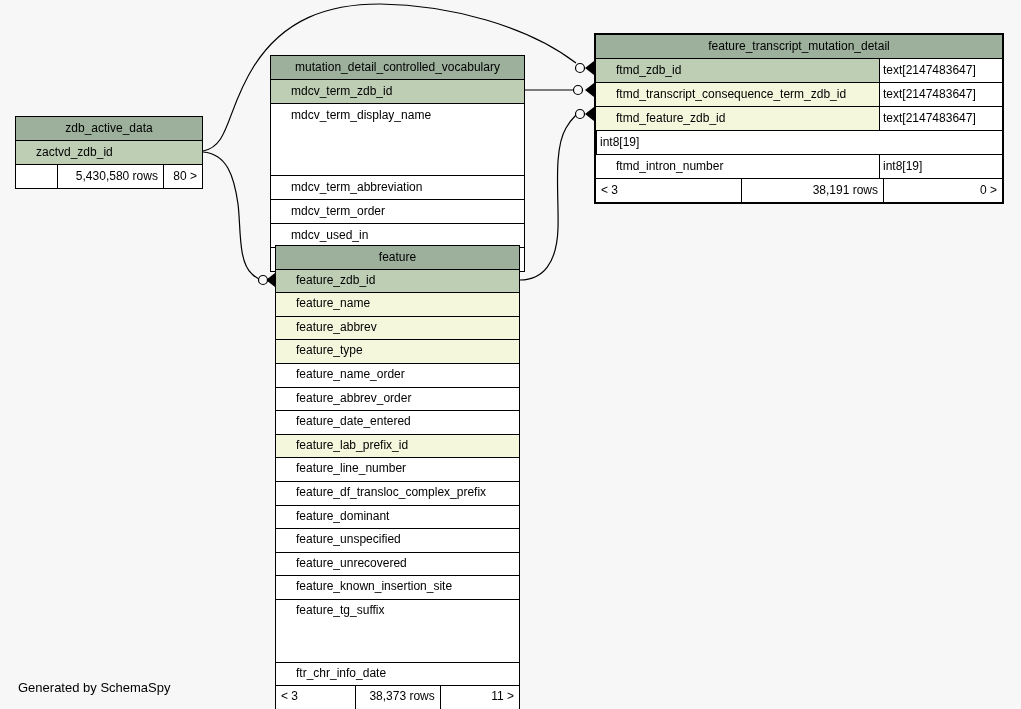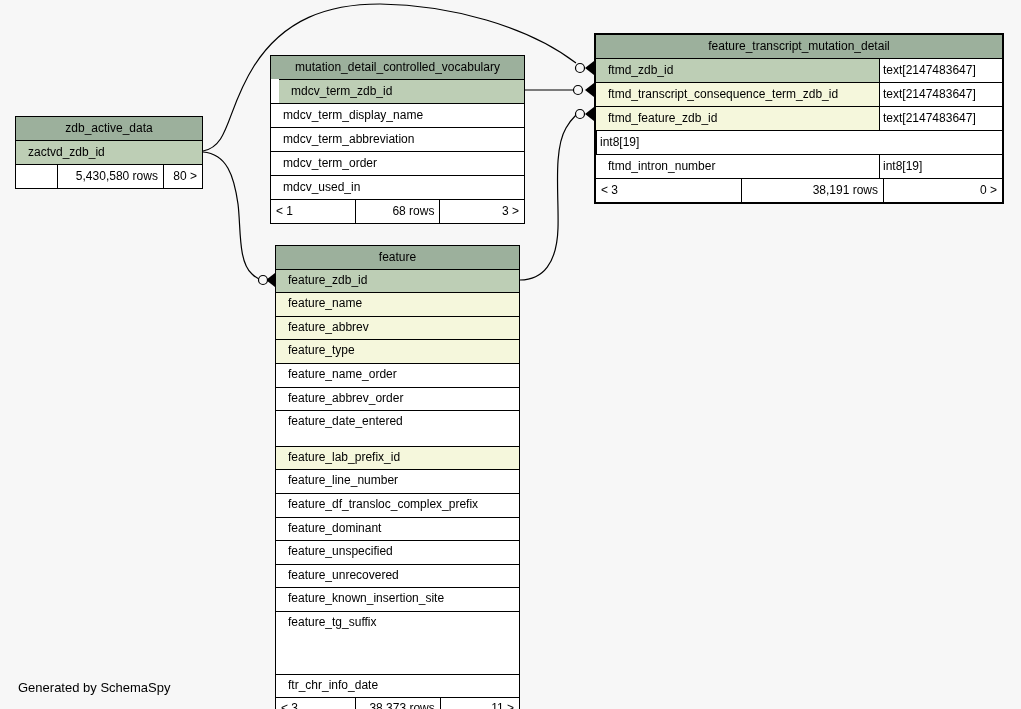--- a/index.html
+++ b/index.html
@@ -22,21 +22,21 @@
     border:1px solid var(--border);box-sizing:border-box;
     font-size:12px;white-space:nowrap;
   }
   .schema-table.emphasized{border-width:2px}
   .thead{
     background:var(--header-bg);text-align:center;overflow:hidden;
   }
   .trow{display:flex;border-top:1px solid var(--border);overflow:hidden;background:var(--row-bg)}
   .trow.hl-pk{background:var(--pk-bg)}
   .trow.hl-index{background:var(--index-bg)}
-  .cname{flex:1 1 auto;padding-left:12px;overflow:hidden}
+  .cname{flex:1 1 auto;padding-left:20px;overflow:hidden}
   .ctype{flex:0 0 auto;border-left:1px solid var(--border);padding-left:3px;background:var(--row-bg)}
   .tfoot{display:flex;border-top:1px solid var(--border);background:var(--row-bg)}
   .fcell{box-sizing:border-box;overflow:hidden}
   .fcell + .fcell{border-left:1px solid var(--border)}
   .fcell.parents{text-align:left;padding-left:5px}
   .fcell.rowcount,.fcell.children{text-align:right;padding-right:5px}
   #note{position:absolute;left:18px;top:680px;font-size:13px;z-index:2}
 </style>
 </head>
 <body>
@@ -71,27 +71,27 @@
         <span class="cname">zactvd_zdb_id</span>
       </div>
       <div class="tfoot" style="height: 23px; line-height: 22px;">
         <span class="fcell parents" style="flex: 0 0 22%;"></span>
         <span class="fcell rowcount" style="flex: 0 0 57%;">5,430,580 rows</span>
         <span class="fcell children" style="flex: 0 0 21%;">80 &gt;</span>
       </div>
     </div>
     <div class="schema-table" style="left: 270px; top: 55px; width: 255px;">
       <div class="thead" style="height: 23px; line-height: 23px;">mutation_detail_controlled_vocabulary</div>
-      <div class="trow hl-pk" style="height: 23px; line-height: 22px; margin-left: 8px;">
+      <div class="trow hl-pk" style="height: 23px; line-height: 22px;">
         <span class="cname">mdcv_term_zdb_id</span>
       </div>
       <div class="trow hl-none" style="height: 23px; line-height: 22px;">
         <span class="cname">mdcv_term_display_name</span>
       </div>
-      <div class="trow hl-none" style="height: 23px; line-height: 22px;">
+      <div class="trow hl-none" style="height: 23px; line-height: 22px; margin-top: 48px;">
         <span class="cname">mdcv_term_abbreviation</span>
       </div>
       <div class="trow hl-none" style="height: 23px; line-height: 22px;">
         <span class="cname">mdcv_term_order</span>
       </div>
       <div class="trow hl-none" style="height: 23px; line-height: 22px;">
         <span class="cname">mdcv_used_in</span>
       </div>
       <div class="tfoot" style="height: 23px; line-height: 22px;">
         <span class="fcell parents" style="flex: 0 0 33.3%;">&lt; 1</span>
@@ -142,21 +142,21 @@
       </div>
       <div class="trow hl-none" style="height: 22.6px; line-height: 21.6px;">
         <span class="cname">feature_name_order</span>
       </div>
       <div class="trow hl-none" style="height: 22.6px; line-height: 21.6px;">
         <span class="cname">feature_abbrev_order</span>
       </div>
       <div class="trow hl-none" style="height: 22.6px; line-height: 21.6px;">
         <span class="cname">feature_date_entered</span>
       </div>
-      <div class="trow hl-index" style="height: 22.6px; line-height: 21.6px; margin-top: 12px;">
+      <div class="trow hl-index" style="height: 22.6px; line-height: 21.6px;">
         <span class="cname">feature_lab_prefix_id</span>
       </div>
       <div class="trow hl-none" style="height: 22.6px; line-height: 21.6px;">
         <span class="cname">feature_line_number</span>
       </div>
       <div class="trow hl-none" style="height: 22.6px; line-height: 21.6px;">
         <span class="cname">feature_df_transloc_complex_prefix</span>
       </div>
       <div class="trow hl-none" style="height: 22.6px; line-height: 21.6px;">
         <span class="cname">feature_dominant</span>

